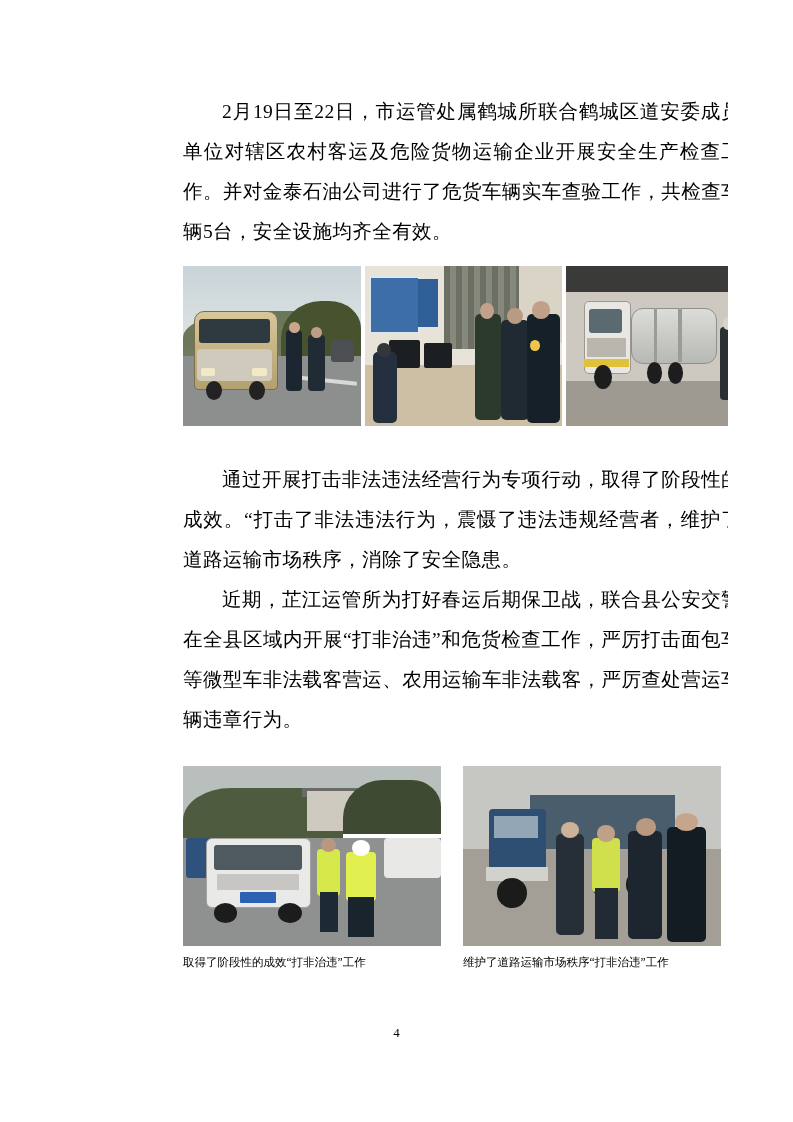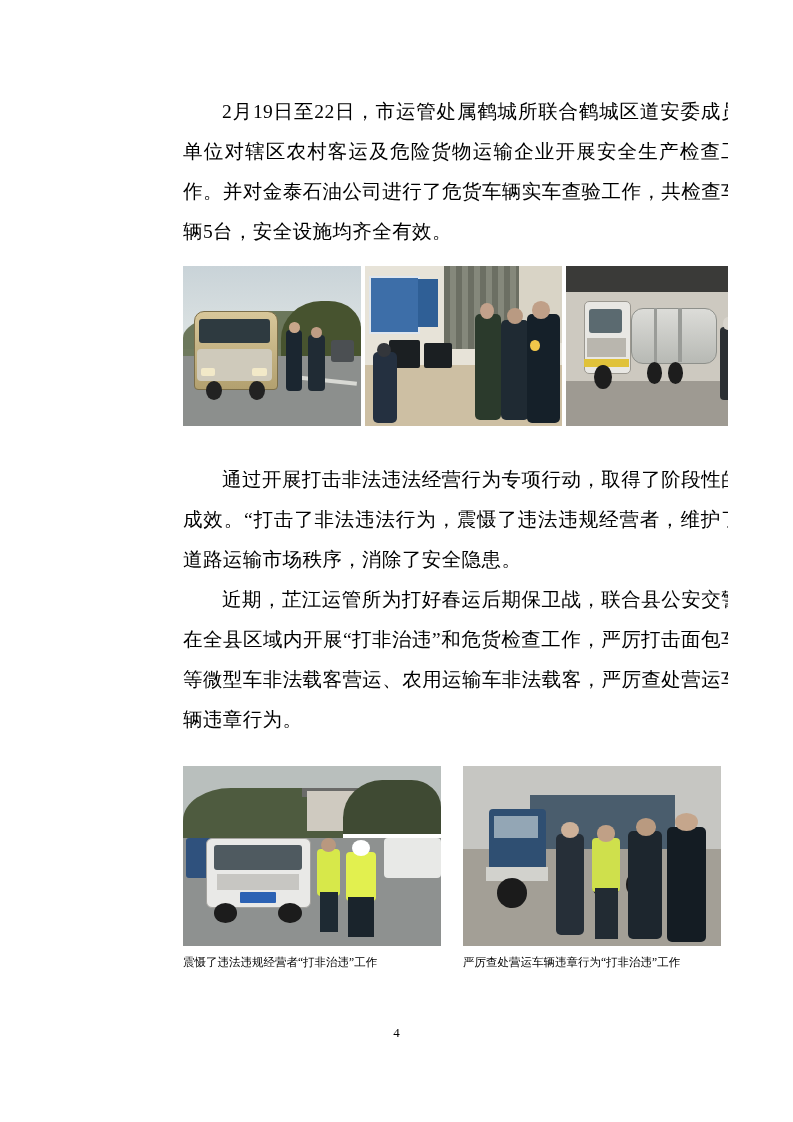--- a/index.html
+++ b/index.html
@@ -316,20 +316,20 @@
         <span class="layer p5-off2b"></span>
         <span class="layer p5-off2h"></span>
         <span class="layer p5-off3"></span>
         <span class="layer p5-off3h"></span>
         <span class="layer p5-off4"></span>
         <span class="layer p5-off4h"></span>
       </div>
     </div>
 
     <div class="caption-row">
-      <div class="caption">震慑了违法违规经营者“打非治违”工作</div>
-      <div class="caption">严厉查处营运车辆违章行为“打非治违”工作</div>
+      <div class="caption">取得了阶段性的成效“打非治违”工作</div>
+      <div class="caption">维护了道路运输市场秩序“打非治违”工作</div>
     </div>
 
   </div>
 
   <div class="page-number">4</div>
 </div>
 
 </body></html>

